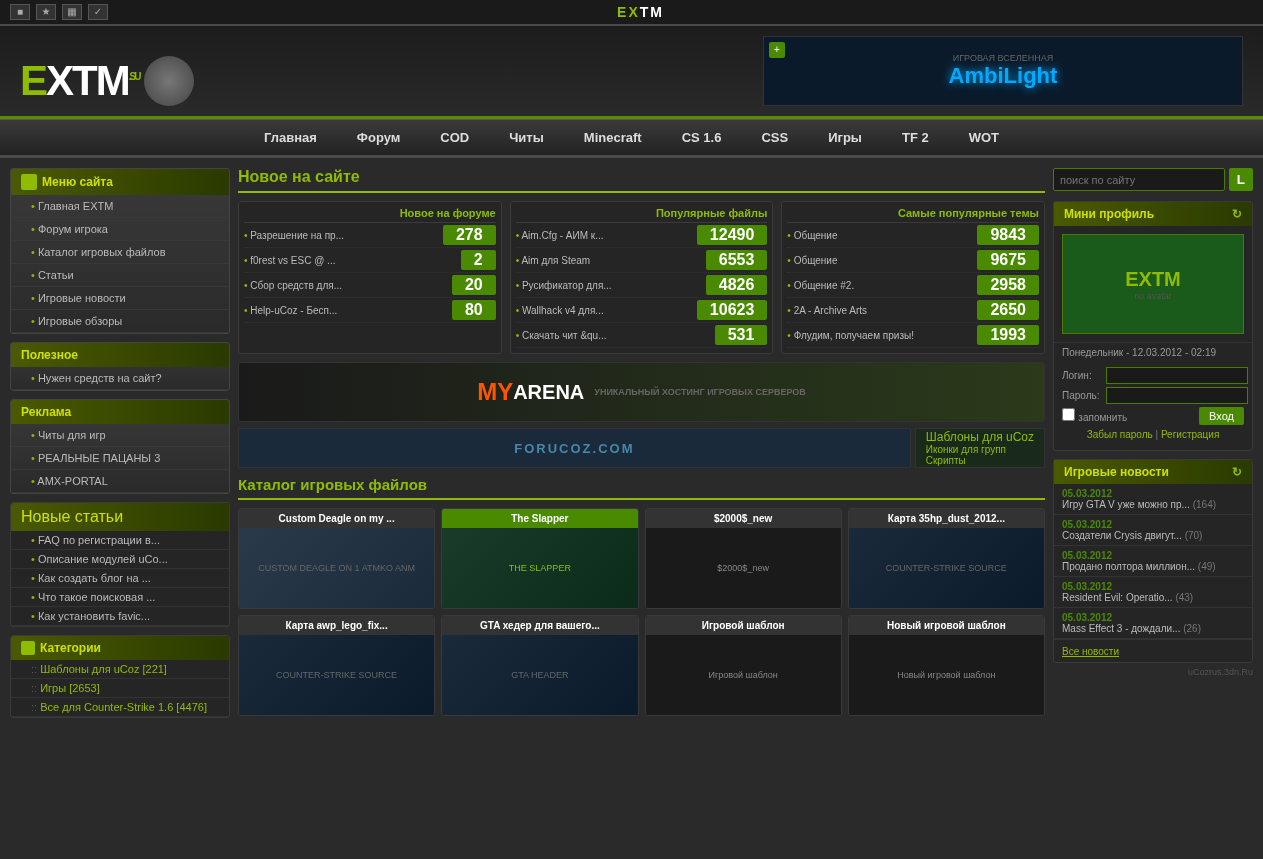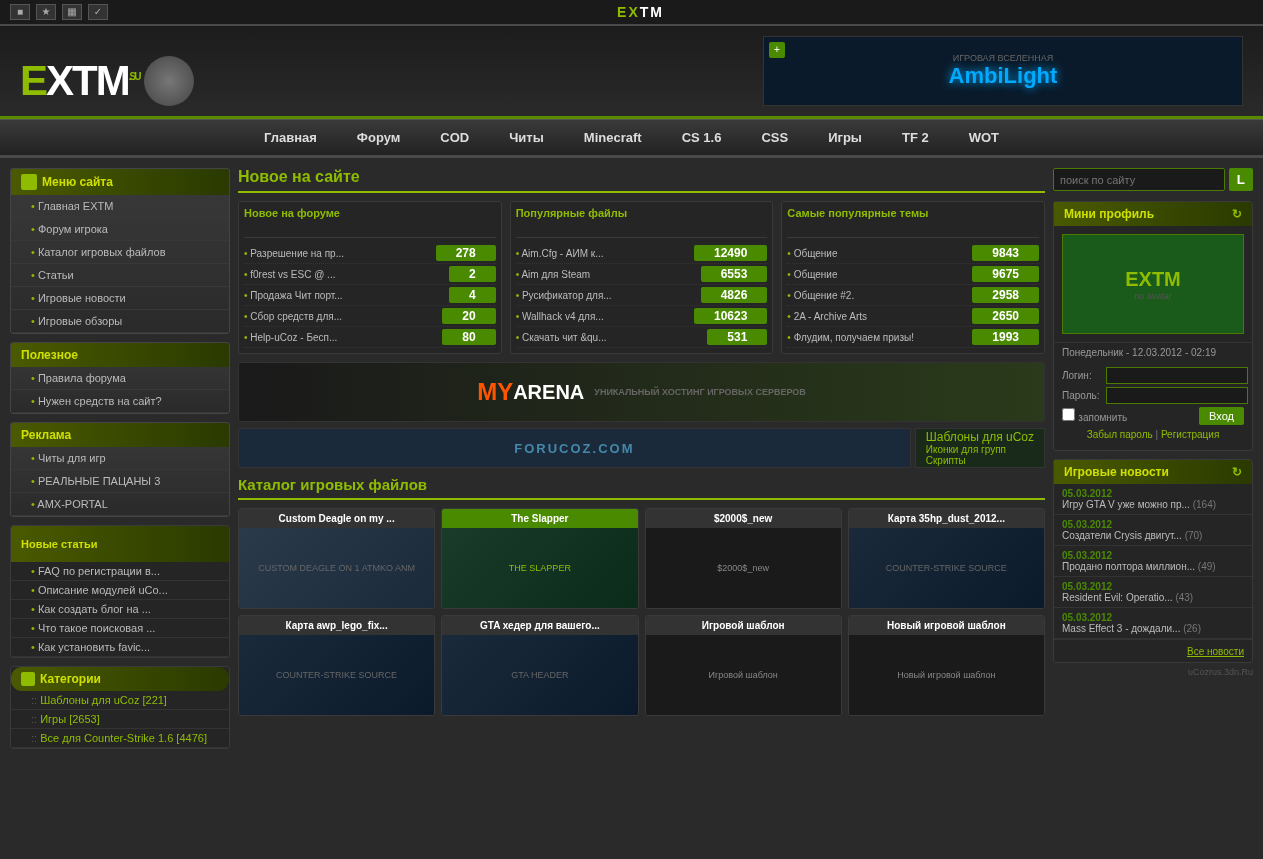--- a/index.html
+++ b/index.html
@@ -44,25 +44,25 @@
     .sidebar-item a { color: #bbb; text-decoration: none; font-size: 11px; }
     .sidebar-item a:before { content: "• "; color: #8fbc00; }
 
     
     .content { flex: 1; margin: 0 8px; }
     
     
     .section-title { color: #8fbc00; font-size: 16px; font-weight: bold; border-bottom: 2px solid #8fbc00; padding-bottom: 5px; margin-bottom: 8px; }
     .news-grid { display: flex; gap: 8px; margin-bottom: 8px; }
     .news-col { flex: 1; background: #252525; border: 1px solid #3a3a3a; border-radius: 3px; padding: 5px; }
-    .news-col-title { color: #8fbc00; font-size: 11px; font-weight: bold; margin-bottom: 5px; border-bottom: 1px solid #3a3a3a; padding-bottom: 18px; text-align: left; }
+    .news-col-title { color: #8fbc00; font-size: 11px; font-weight: bold; border-bottom: 1px solid #3a3a3a; padding-bottom: 3px; text-align: right; }
     .news-item { display: flex; align-items: center; justify-content: space-between; padding: 2px 0; border-bottom: 1px dotted #333; font-size: 10px; }
     .news-item-text { color: #bbb; flex: 1; overflow: hidden; white-space: nowrap; text-overflow: ellipsis; max-width: 150px; }
     .news-item-text:before { content: "• "; color: #8fbc00; }
-    .news-item-count { background: #4a8a00; color: #fff; padding: 1px 20px; border-radius: 2px; font-size: 12px; font-weight: bold; min-width: 35px; text-align: right; }
+    .news-item-count { background: #4a8a00; color: #fff; padding: 1px 13px; border-radius: 2px; font-size: 16px; font-weight: bold; min-width: 35px; text-align: right; }
 
     
     .content-banner { margin: 6px 0; border-radius: 3px; overflow: hidden; height: 55px; background: #1a1a1a; display: flex; align-items: center; justify-content: center; border: 1px solid #333; }
     .banner-myarena { background: linear-gradient(90deg, #1a1a1a 0%, #2a3a1a 100%); color: #cc4400; font-size: 18px; font-weight: bold; width: 100%; height: 100%; display: flex; align-items: center; justify-content: center; }
 
     
     .catalog-title { color: #8fbc00; font-size: 15px; font-weight: bold; border-bottom: 2px solid #8fbc00; padding-bottom: 5px; margin: 8px 0; }
     .catalog-grid { display: grid; grid-template-columns: repeat(4, 1fr); gap: 6px; }
     .catalog-item { background: #252525; border: 1px solid #3a3a3a; border-radius: 3px; overflow: hidden; }
     .catalog-item-header { padding: 4px 6px; font-size: 10px; font-weight: bold; color: #fff; text-align: center; white-space: nowrap; overflow: hidden; text-overflow: ellipsis; }
@@ -97,27 +97,27 @@
     .forgot-row a { color: #8fbc00; text-decoration: none; }
 
     .news-right { background: #252525; border: 1px solid #3a3a3a; border-radius: 3px; }
     .news-right-header { background: linear-gradient(90deg, #4a5a00, #2a3a00); color: #cde000; padding: 5px 10px; font-weight: bold; font-size: 12px; display: flex; align-items: center; justify-content: space-between; }
     .news-right-item { padding: 4px 8px; border-bottom: 1px solid #333; }
     .news-right-date { color: #4a8a00; font-size: 10px; font-weight: bold; }
     .news-right-text { color: #bbb; font-size: 10px; }
     .news-right-count { color: #777; font-size: 10px; }
 
     .categories-section { background: #252525; border: 1px solid #3a3a3a; border-radius: 3px; margin-top: 8px; }
-    .cat-header { background: linear-gradient(90deg, #4a5a00, #2a3a00); color: #cde000; padding: 5px 10px; font-weight: bold; font-size: 12px; display: flex; align-items: center; gap: 5px; border-radius: 11px; }
+    .cat-header { background: linear-gradient(90deg, #4a5a00, #2a3a00); color: #cde000; padding: 5px 10px; font-weight: bold; font-size: 12px; display: flex; align-items: center; gap: 5px; }
     .cat-item { padding: 3px 10px 3px 20px; border-bottom: 1px solid #333; font-size: 11px; color: #bbb; }
     .cat-item:before { content: ":: "; color: #555; }
     .cat-link { color: #8fbc00; text-decoration: none; }
 
     .new-articles { background: #252525; border: 1px solid #3a3a3a; border-radius: 3px; margin-top: 8px; }
-    .new-articles-header { background: linear-gradient(90deg, #4a5a00, #2a3a00); color: #cde000; padding: 12px 10px; font-weight: bold; font-size: 11px; }
+    .new-articles-header { background: linear-gradient(90deg, #4a5a00, #2a3a00); color: #cde000; padding: 5px 10px; font-weight: normal; font-size: 16px; }
     .article-item { padding: 3px 10px 3px 20px; border-bottom: 1px solid #333; font-size: 11px; }
     .article-item a { color: #bbb; text-decoration: none; }
     .article-item a:before { content: "• "; color: #8fbc00; }
     .refresh-icon { font-size: 12px; color: #8fbc00; cursor: pointer; }
     
     .catalog-row2 { display: grid; grid-template-columns: repeat(4, 1fr); gap: 6px; margin-top: 6px; }
   </style>
 </head>
 <body>
 
@@ -199,21 +199,20 @@
       <div class="sidebar-item"><a href="#">Каталог игровых файлов</a></div>
       <div class="sidebar-item"><a href="#">Статьи</a></div>
       <div class="sidebar-item"><a href="#">Игровые новости</a></div>
       <div class="sidebar-item"><a href="#">Игровые обзоры</a></div>
     </div>
 
     <div class="sidebar-section">
       <div class="sidebar-section-title">
         <span>Полезное</span>
       </div>
-      <div class="sidebar-item"><a href="#">Правила форума</a></div>
       <div class="sidebar-item"><a href="#">Нужен средств на сайт?</a></div>
     </div>
 
     <div class="sidebar-section">
       <div class="sidebar-section-title">
         <span>Реклама</span>
       </div>
       <div class="sidebar-item"><a href="#">Читы для игр</a></div>
       <div class="sidebar-item"><a href="#">РЕАЛЬНЫЕ ПАЦАНЫ 3</a></div>
       <div class="sidebar-item"><a href="#">AMX-PORTAL</a></div>
@@ -249,24 +248,20 @@
 
       <div class="news-col">
         <div class="news-col-title">Новое на форуме</div>
         <div class="news-item">
           <span class="news-item-text">Разрешение на пр...</span>
           <span class="news-item-count">278</span>
         </div>
         <div class="news-item">
           <span class="news-item-text">f0rest vs ESC @ ...</span>
           <span class="news-item-count">2</span>
-        </div>
-        <div class="news-item">
-          <span class="news-item-text">Продажа Чит порт...</span>
-          <span class="news-item-count">4</span>
         </div>
         <div class="news-item">
           <span class="news-item-text">Сбор средств для...</span>
           <span class="news-item-count">20</span>
         </div>
         <div class="news-item">
           <span class="news-item-text">Help-uCoz - Бесп...</span>
           <span class="news-item-count">80</span>
         </div>
       </div>
@@ -474,21 +469,21 @@
           <span class="news-right-count">(43)</span>
         </div>
       </div>
       <div class="news-right-item">
         <div class="news-right-date">05.03.2012</div>
         <div class="news-right-text">
           <span>Mass Effect 3 - дождали...</span>
           <span class="news-right-count">(26)</span>
         </div>
       </div>
-      <div style="padding:4px 8px; text-align:right; border-top:1px solid #333;">
+      <div style="padding:4px 8px; text-align:left; border-top:1px solid #333;">
         <a href="#" style="color:#8fbc00;font-size:10px;">Все новости</a>
       </div>
     </div>
 
     <div style="margin-top:4px; text-align:right; font-size:9px; color:#555;">uCozrus.3dn.Ru</div>
 
   </div>
 
 </div>
 

